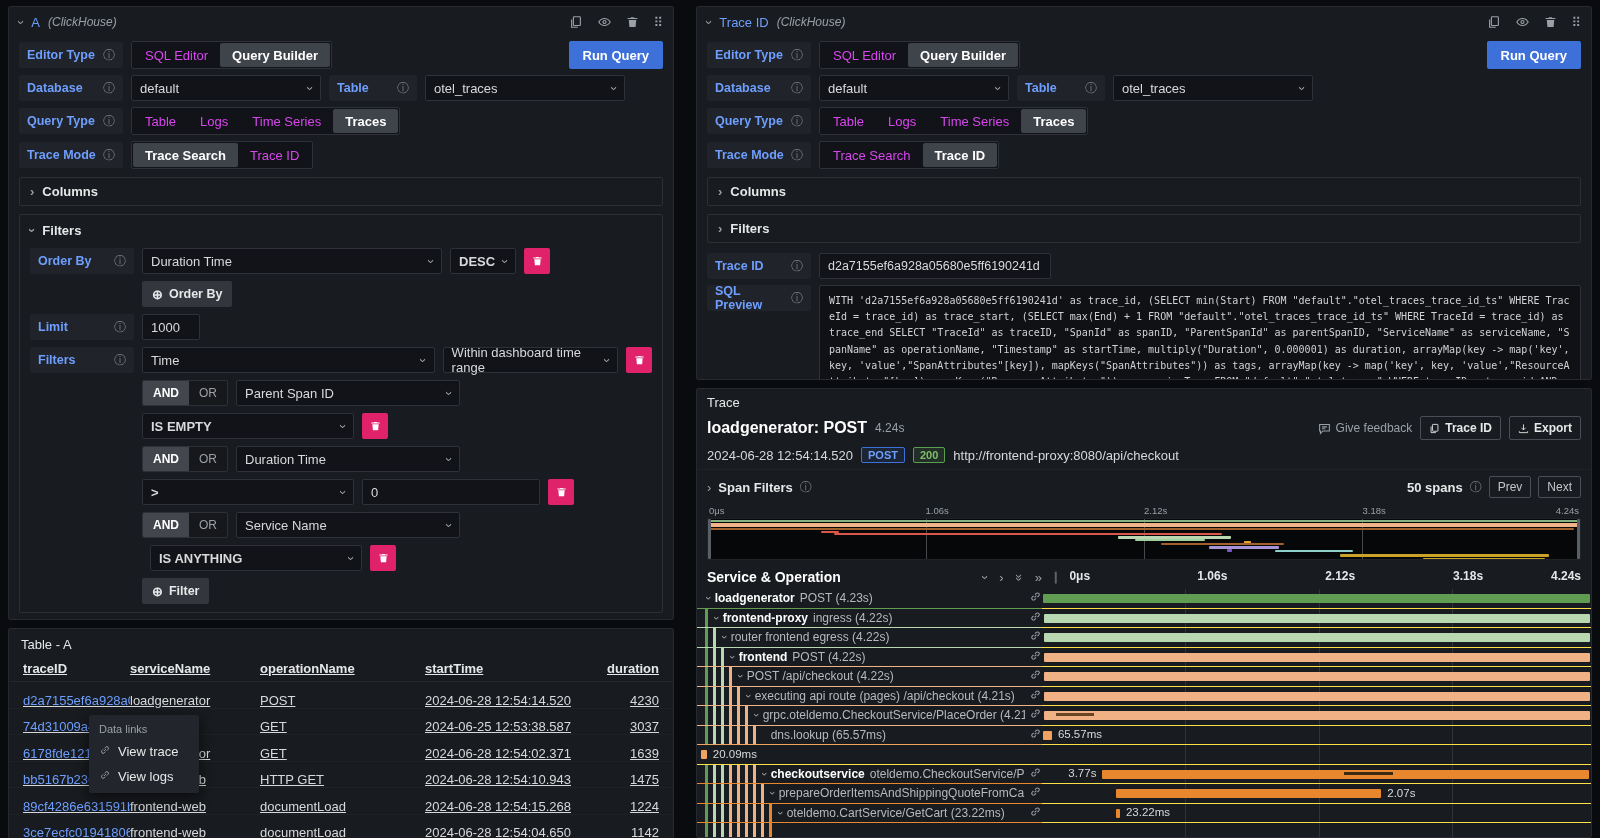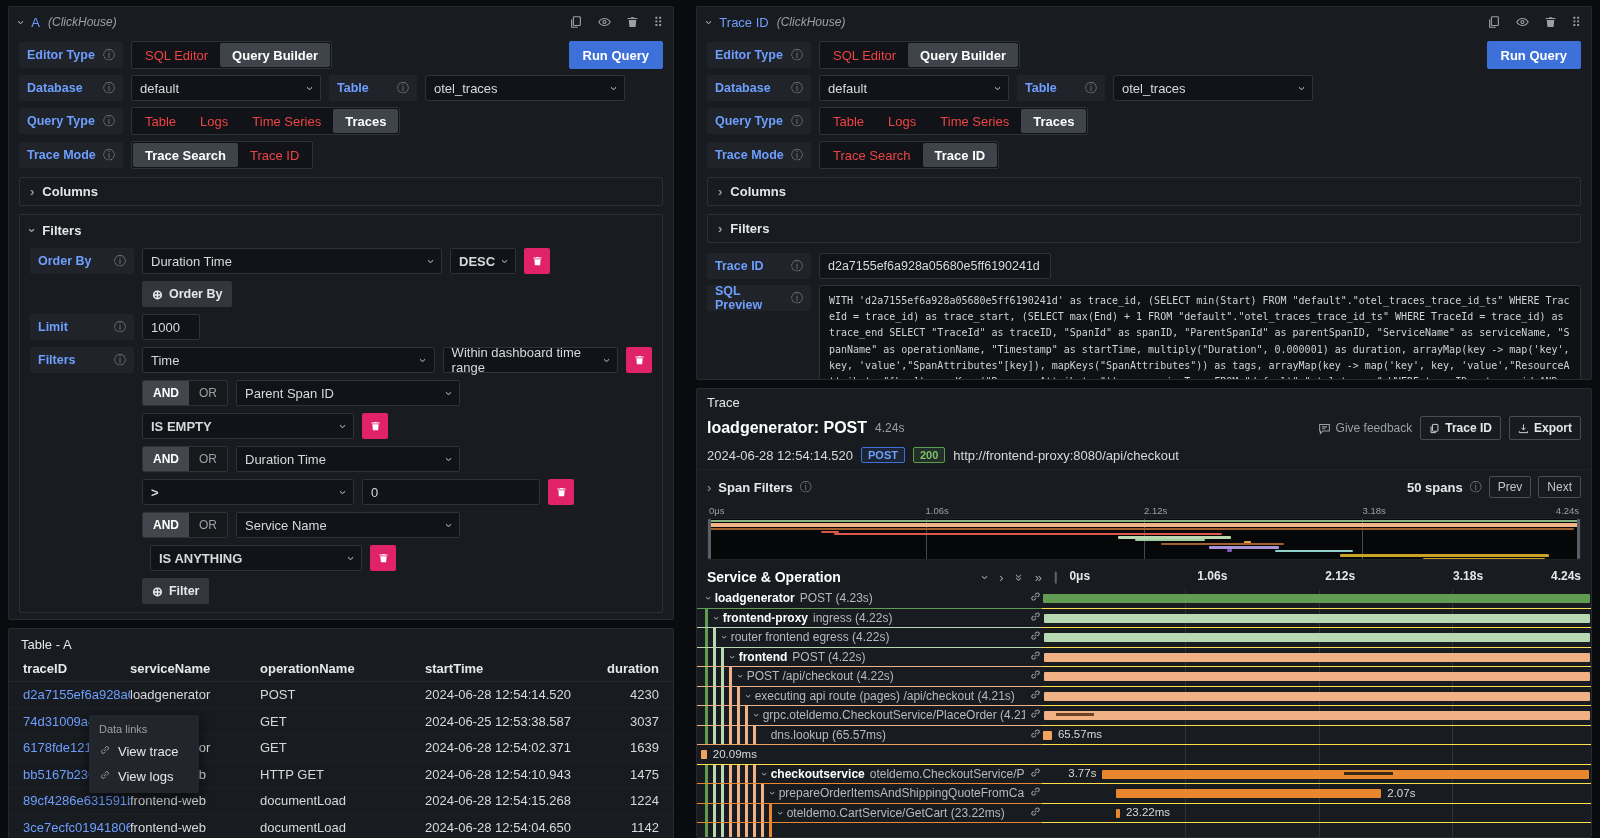--- a/index.html
+++ b/index.html
@@ -20,21 +20,21 @@
   .chev.down{transform:rotate(90deg);}
   .dbl{display:inline-block;color:#9aa0a6;font-size:13px;line-height:1;}
   .dbl.down{transform:rotate(90deg);}
 
   .pbody{padding:4px 10px 8px 10px;}
   .erow{display:flex;align-items:center;gap:8px;margin-bottom:6px;}
   .elabel{width:104px;min-width:104px;height:26px;background:#202329;border-radius:2px;display:flex;align-items:center;
           justify-content:space-between;padding:0 8px;box-sizing:border-box;color:#6e9fff;font-weight:600;font-size:12.5px;}
   .info{color:#787b80;font-size:12px;font-weight:400;}
   .seg{display:flex;align-items:center;background:#111318;border:1px solid #2e3238;border-radius:2px;height:28px;padding:1px;box-sizing:border-box;}
-  .seg .it{padding:0 12px;height:24px;display:flex;align-items:center;color:#ef4444;border-radius:2px;cursor:pointer;}
+  .seg .it{padding:0 12px;height:24px;display:flex;align-items:center;color:#d946ef;border-radius:2px;cursor:pointer;}
   .seg .it.on{background:#3f434a;color:#fff;font-weight:600;}
   .sel{display:flex;align-items:center;justify-content:space-between;background:#111318;border:1px solid #2e3238;
        border-radius:2px;height:26px;padding:0 8px;box-sizing:border-box;color:#d8d9da;}
   .inp{background:#111318;border:1px solid #2e3238;height:26px;padding:0 8px;border-radius:2px;color:#d8d9da;
        box-sizing:border-box;font-family:"Liberation Sans",sans-serif;font-size:13px;}
   .runq{margin-left:auto;background:#3d71d9;color:#fff;height:28px;padding:0 14px;border:none;border-radius:2px;
         font-weight:600;font-size:13px;display:flex;align-items:center;}
   .collapse-box{border:1px solid #2c3035;border-radius:2px;padding:6px 10px;margin-top:8px;display:flex;align-items:center;gap:8px;
         font-weight:600;color:#e6e7e8;}
   .fbox{border:1px solid #2c3035;border-radius:2px;padding:8px 10px;margin-top:8px;}
@@ -48,21 +48,21 @@
   .andor{display:flex;border:1px solid #2e3238;border-radius:2px;overflow:hidden;height:26px;box-sizing:border-box;background:#17181c;}
   .andor span{padding:0 10px;display:flex;align-items:center;font-size:12px;}
   .andor .on{background:#43464d;color:#fff;font-weight:700;}
   .andor .off{color:#9aa0a6;}
   .sqlbox{flex:1;background:#101114;border:1px solid #2e3238;border-radius:2px;padding:7px 9px;
         font-family:"DejaVu Sans Mono",monospace;color:#d0d2d4;white-space:pre-wrap;word-break:break-all;box-sizing:border-box;}
   #qb .sqlbox{font-size:10px;line-height:1.62;height:96px;overflow:hidden;}
 
   
   .ttitle{padding:8px 12px 4px;font-weight:500;color:#e6e7e8;}
-  .thead,.trowx{display:flex;align-items:center;}
+  .thead,.trowx{display:flex;align-items:flex-end;text-decoration:underline;}
   .thead{font-weight:700;color:#e6e7e8;padding:5px 0;border-bottom:1px solid #24272c;}
   .trowx{height:25.5px;border-bottom:1px solid #1e2126;}
   .c1{width:121px;padding-left:14px;box-sizing:border-box;overflow:hidden;white-space:nowrap;}
   .c2{width:130px;overflow:hidden;white-space:nowrap;}
   .c3{width:165px;}
   .c4{width:168px;}
   .c5{flex:1;text-align:right;padding-right:14px;}
   .trowx .c1{color:#6e9fff;}
   .ctxmenu{position:absolute;left:80px;top:86px;width:110px;background:#22252b;border-radius:2px;
         box-shadow:0 4px 14px rgba(0,0,0,.6);padding:4px 0;z-index:5;}

